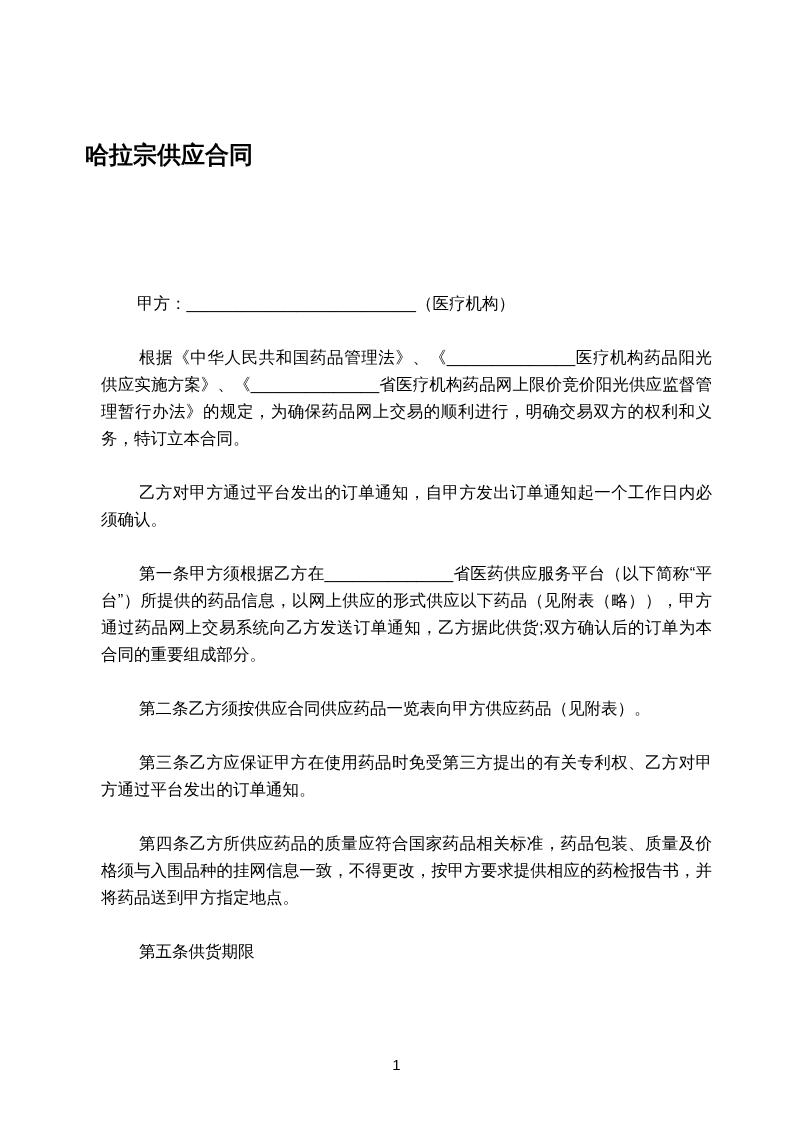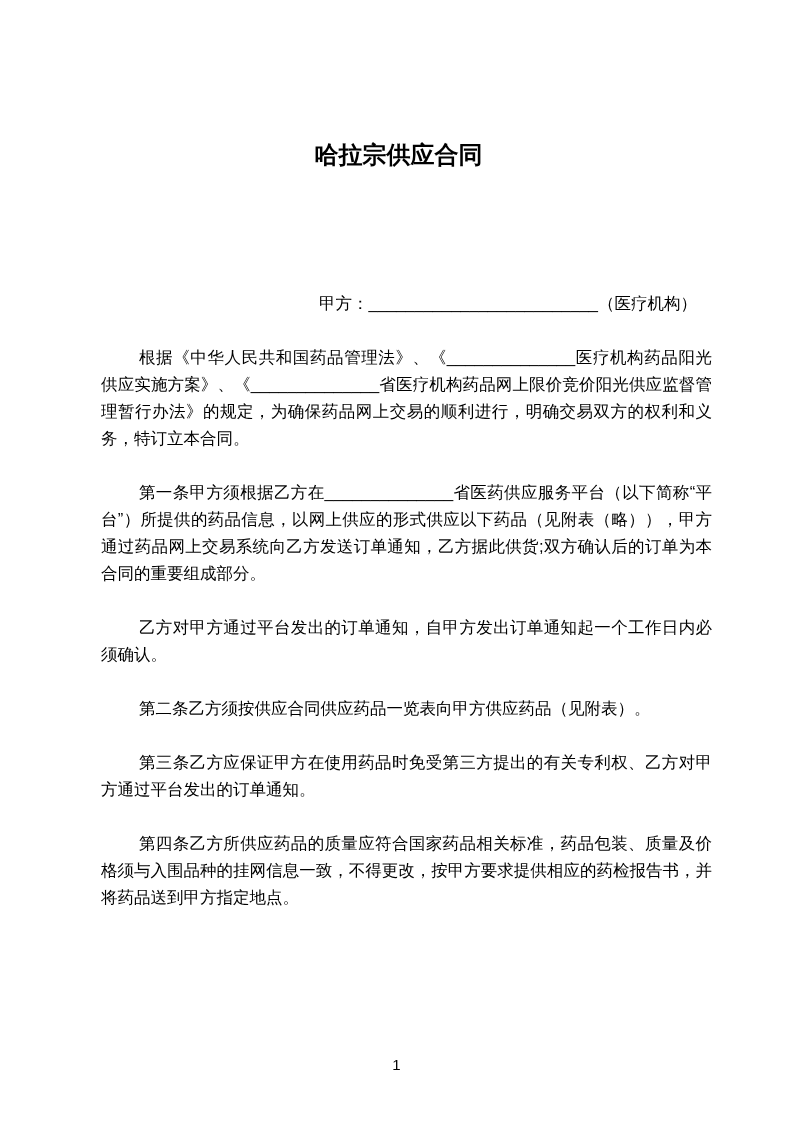--- a/index.html
+++ b/index.html
@@ -19,28 +19,26 @@
     line-height: 27px;
     box-sizing: border-box;
     padding: 0 81px 0 85px;
     overflow: hidden;
   }
   .doc-title {
     margin: 138px 0 0 0;
     font-size: 24px;
     line-height: 33px;
     font-weight: bold;
-    text-align: center;
     white-space: nowrap;
   }
   .party-line {
-    margin: 15px;
+    margin: 4px;
     text-indent: 48px;
     white-space: nowrap;
-    text-align: right;
   }
   .party-line.first { margin-top: 119px; }
   .party-line.second { margin-top: 28px; }
   .blank-underscores { letter-spacing: 0; }
   .body-para {
     margin: 27px 0 0 16px;
     text-indent: 38px;
     text-align: justify;
   }
   .page-number {
@@ -58,26 +56,27 @@
 
 <div class="page">
 
   <h1 class="doc-title">哈拉宗供应合同</h1>
 
   <p class="party-line first"><span>甲方：</span><span class="blank-underscores">_________________________</span><span>（医疗机构）</span></p>
 
 
   <p class="body-para">根据《中华人民共和国药品管理法》、《______________医疗机构药品阳光供应实施方案》、《______________省医疗机构药品网上限价竞价阳光供应监督管理暂行办法》的规定，为确保药品网上交易的顺利进行，明确交易双方的权利和义务，特订立本合同。</p>
 
+  <p class="body-para">乙方对甲方通过平台发出的订单通知，自甲方发出订单通知起一个工作日内必须确认。</p>
+
   <p class="body-para">第一条甲方须根据乙方在______________省医药供应服务平台（以下简称“平台”）所提供的药品信息，以网上供应的形式供应以下药品（见附表（略）），甲方通过药品网上交易系统向乙方发送订单通知，乙方据此供货;双方确认后的订单为本合同的重要组成部分。</p>
-
-  <p class="body-para">乙方对甲方通过平台发出的订单通知，自甲方发出订单通知起一个工作日内必须确认。</p>
 
   <p class="body-para">第二条乙方须按供应合同供应药品一览表向甲方供应药品（见附表）。</p>
 
   <p class="body-para">第三条乙方应保证甲方在使用药品时免受第三方提出的有关专利权、乙方对甲方通过平台发出的订单通知。</p>
 
   <p class="body-para">第四条乙方所供应药品的质量应符合国家药品相关标准，药品包装、质量及价格须与入围品种的挂网信息一致，不得更改，按甲方要求提供相应的药检报告书，并将药品送到甲方指定地点。</p>
 
+  <p class="body-para">第五条供货期限</p>
 
   <div class="page-number">1</div>
 
 </div>
 
 </body></html>

